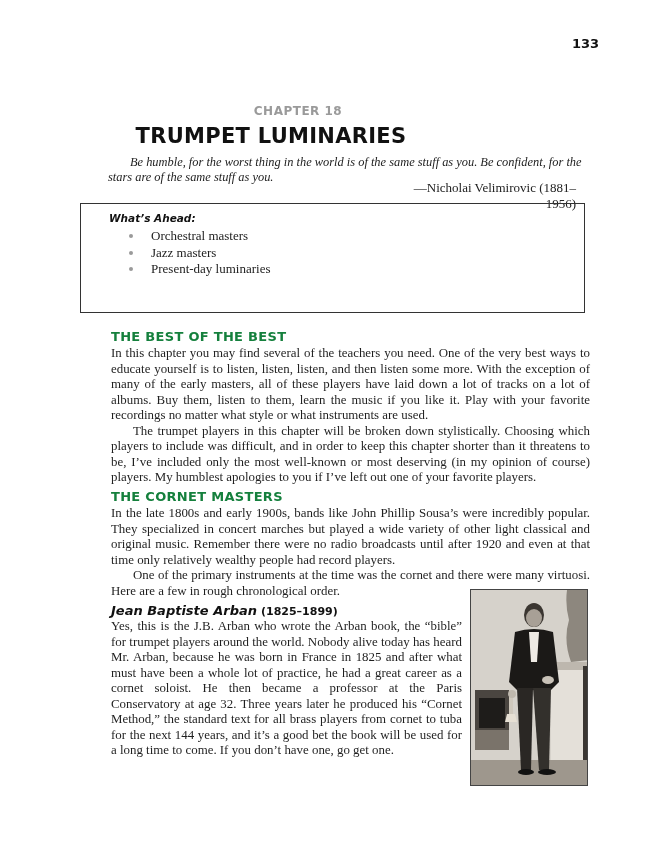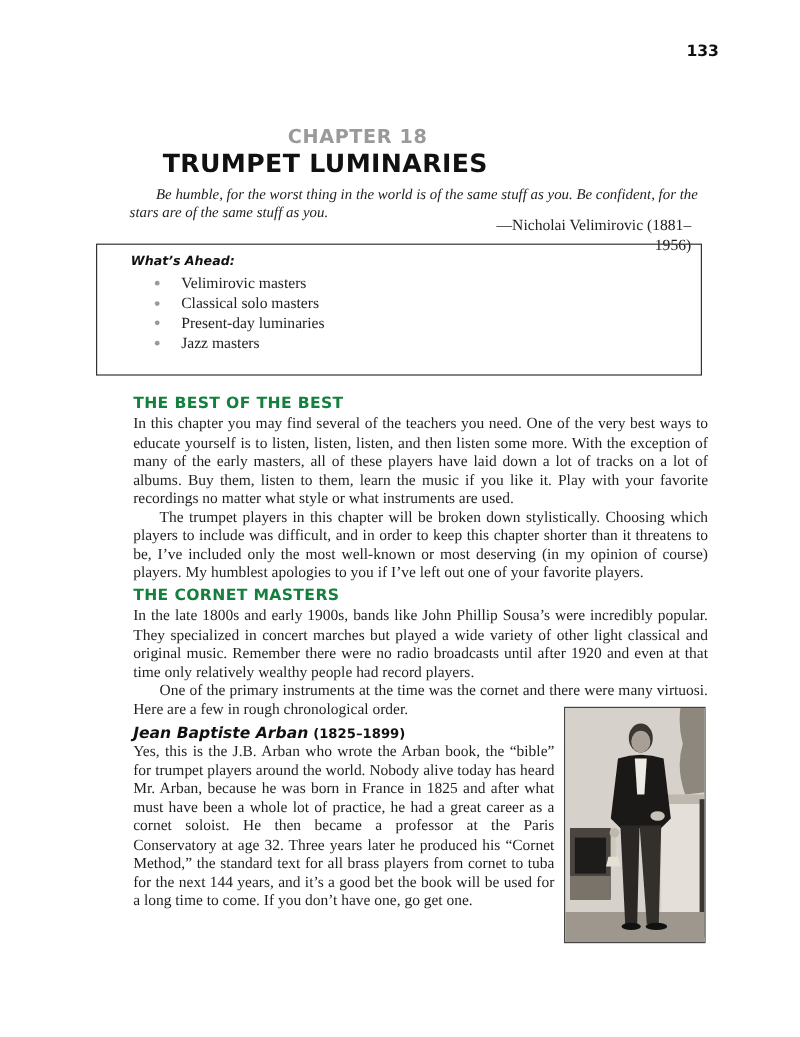--- a/index.html
+++ b/index.html
@@ -5,21 +5,21 @@
     html, body { margin: 0; padding: 0; background: #ffffff; }
     body { width: 667px; height: 864px; position: relative; overflow: hidden; color: #1a1a1a; }
 
     .page-number {
       position: absolute; top: 36px; left: 572px;
       font-family: "DejaVu Sans", sans-serif; font-weight: bold; font-size: 13px;
       color: #111;
     }
     .chapter-label {
       position: absolute; top: 104px; left: 0; width: 596px; text-align: center;
-      font-family: "DejaVu Sans", sans-serif; font-weight: bold; font-size: 16px;
+      font-family: "DejaVu Sans", sans-serif; font-weight: bold; font-size: 12px;
       color: #9a9a9a; letter-spacing: 0.5px;
     }
     .chapter-title {
       position: absolute; top: 124px; left: 0; width: 542px; text-align: center;
       font-family: "DejaVu Sans", sans-serif; font-weight: bold; font-size: 21px;
       color: #111; letter-spacing: 0.3px;
     }
     .epigraph {
       position: absolute; top: 155px; left: 108px; width: 474px;
       font-family: "Liberation Serif", serif; font-style: italic; font-size: 12.4px; line-height: 15px;
@@ -80,24 +80,23 @@
 
 <div class="chapter-label">CHAPTER 18</div>
 <div class="chapter-title">TRUMPET LUMINARIES</div>
 
 <div class="epigraph">Be humble, for the worst thing in the world is of the same stuff as you. Be confident, for the stars are of the same stuff as you.</div>
 <div class="attribution">—Nicholai Velimirovic (1881–1956)</div>
 
 <div class="ahead-box">
   <div class="ahead-title">What’s Ahead:</div>
   <ul class="ahead-list">
-    <li><span class="bullet"></span><span>Velimirovic masters</span></li>
-    <li><span class="bullet"></span><span>Classical solo masters</span></li>
+    <li><span class="bullet"></span><span>Orchestral masters</span></li>
+    <li><span class="bullet"></span><span>Jazz masters</span></li>
     <li><span class="bullet"></span><span>Present-day luminaries</span></li>
-    <li><span class="bullet"></span><span>Jazz masters</span></li>
   </ul>
 </div>
 
 <div class="section-head" style="top:329px;">THE BEST OF THE BEST</div>
 <div class="body-text" style="top:346px;">
   <p>In this chapter you may find several of the teachers you need. One of the very best ways to educate yourself is to listen, listen, listen, and then listen some more. With the exception of many of the early masters, all of these players have laid down a lot of tracks on a lot of albums. Buy them, listen to them, learn the music if you like it. Play with your favorite recordings no matter what style or what instruments are used.</p>
   <p class="indent">The trumpet players in this chapter will be broken down stylistically. Choosing which players to include was difficult, and in order to keep this chapter shorter than it threatens to be, I’ve included only the most well-known or most deserving (in my opinion of course) players. My humblest apologies to you if I’ve left out one of your favorite players.</p>
 </div>
 
 <div class="section-head" style="top:489px;">THE CORNET MASTERS</div>

